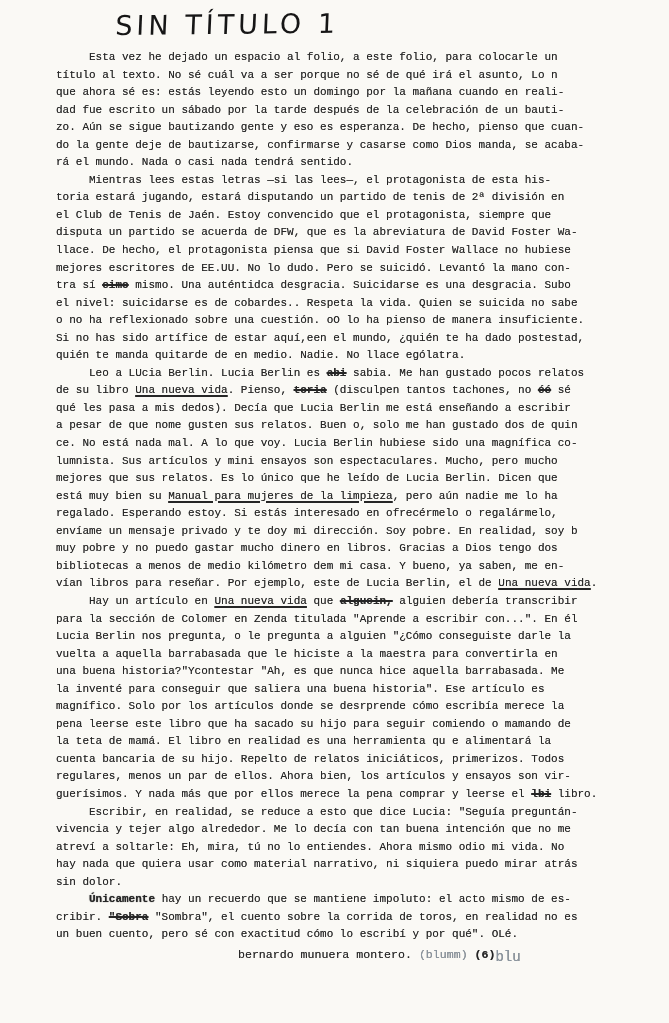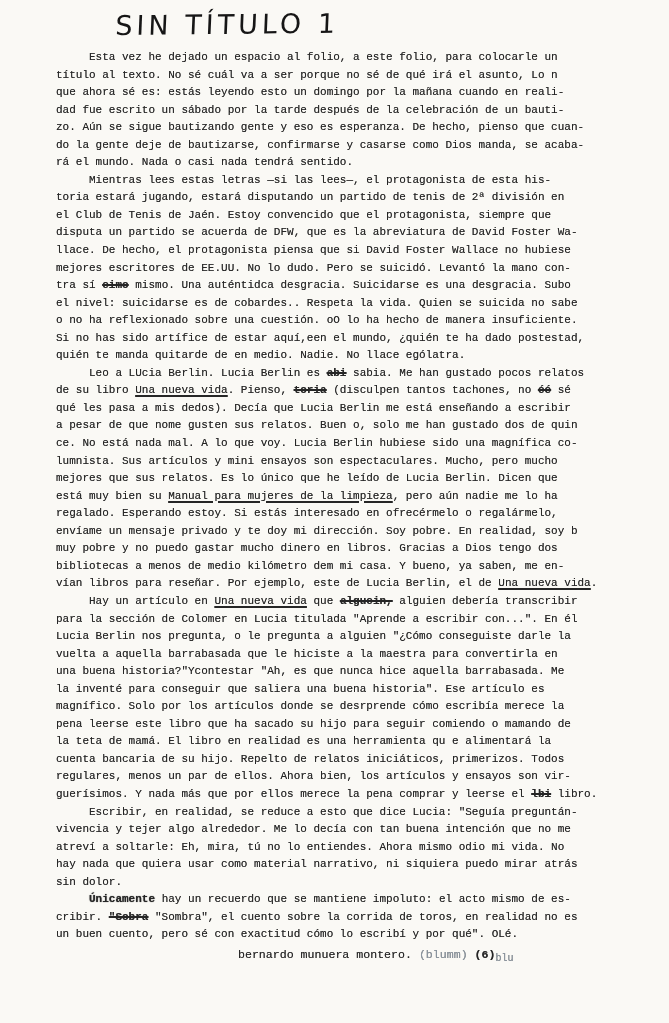--- a/index.html
+++ b/index.html
@@ -43,21 +43,21 @@
   .signature{
     margin-left:238px;
     margin-top:2px;
     font-size:11.6px;
     line-height:17.55px;
     text-shadow:0 0 0.5px rgba(20,20,20,0.55);
     white-space:pre;
   }
   .sig-faded{color:#8b96a1;}
   .sig-bold{font-weight:bold;}
-  .sig-sub{color:#8b96a1;font-size:10px;vertical-align:-3px;margin-top:41px;}
+  .sig-sub{color:#8b96a1;font-size:14px;vertical-align:-3px;margin-top:41px;}
 </style>
 </head>
 <body>
 
 <div class="page">
   <div class="title">SIN TÍTULO 1</div>
 
   <div class="body" id="doc-body">
       <div class="paragraph">
         <div class="line">     Esta vez he dejado un espacio al folio, a este folio, para colocarle un</div>
@@ -70,42 +70,42 @@
       </div>
       <div class="paragraph">
         <div class="line">     Mientras lees estas letras —si las lees—, el protagonista de esta his-</div>
         <div class="line">toria estará jugando, estará disputando un partido de tenis de 2ª división en</div>
         <div class="line">el Club de Tenis de Jaén. Estoy convencido que el protagonista, siempre que</div>
         <div class="line">disputa un partido se acuerda de DFW, que es la abreviatura de David Foster Wa-</div>
         <div class="line">llace. De hecho, el protagonista piensa que si David Foster Wallace no hubiese</div>
         <div class="line">mejores escritores de EE.UU. No lo dudo. Pero se suicidó. Levantó la mano con-</div>
         <div class="line">tra sí <s>eimo</s> mismo. Una auténtidca desgracia. Suicidarse es una desgracia. Subo</div>
         <div class="line">el nivel: suicidarse es de cobardes.. Respeta la vida. Quien se suicida no sabe</div>
-        <div class="line">o no ha reflexionado sobre una cuestión. oO lo ha hecho de manera insuficiente.</div>
+        <div class="line">o no ha reflexionado sobre una cuestión. oO lo ha pienso de manera insuficiente.</div>
         <div class="line">Si no has sido artífice de estar aquí,een el mundo, ¿quién te ha dado postestad,</div>
         <div class="line">quién te manda quitarde de en medio. Nadie. No llace ególatra.</div>
       </div>
       <div class="paragraph">
         <div class="line">     Leo a LUcia Berlin. Lucia Berlin es <s>abi</s> sabia. Me han gustado pocos relatos</div>
         <div class="line">de su libro <u>Una nueva vida</u>. Pienso, <s>toria</s> (disculpen tantos tachones, no <s>éé</s> sé</div>
         <div class="line">qué les pasa a mis dedos). Decía que Lucia Berlin me está enseñando a escribir</div>
         <div class="line">a pesar de que nome gusten sus relatos. Buen o, solo me han gustado dos de quin</div>
         <div class="line">ce. No está nada mal. A lo que voy. Lucia Berlin hubiese sido una magnífica co-</div>
         <div class="line">lumnista. Sus artículos y mini ensayos son espectaculares. Mucho, pero mucho</div>
         <div class="line">mejores que sus relatos. Es lo único que he leído de Lucia Berlin. Dicen que</div>
         <div class="line">está muy bien su <u>Manual para mujeres de la limpieza</u>, pero aún nadie me lo ha</div>
         <div class="line">regalado. Esperando estoy. Si estás interesado en ofrecérmelo o regalármelo,</div>
         <div class="line">envíame un mensaje privado y te doy mi dirección. Soy pobre. En realidad, soy b</div>
         <div class="line">muy pobre y no puedo gastar mucho dinero en libros. Gracias a Dios tengo dos</div>
         <div class="line">bibliotecas a menos de medio kilómetro dem mi casa. Y bueno, ya saben, me en-</div>
         <div class="line">vían libros para reseñar. Por ejemplo, este de Lucia Berlin, el de <u>Una nueva vida</u>.</div>
       </div>
       <div class="paragraph">
         <div class="line">     Hay un artículo en <u>Una nueva vida</u> que <s>alguein,</s> alguien debería transcribir</div>
-        <div class="line">para la sección de Colomer en Lucia titulada "Aprende a escribir con...". En él</div>
+        <div class="line">para la sección de Colomer en Zenda titulada "Aprende a escribir con...". En él</div>
         <div class="line">Lucia Berlin nos pregunta, o le pregunta a alguien "¿Cómo conseguiste darle la</div>
         <div class="line">vuelta a aquella barrabasada que le hiciste a la maestra para convertirla en</div>
         <div class="line">una buena historia?"Ycontestar "Ah, es que nunca hice aquella barrabasada. Me</div>
         <div class="line">la inventé para conseguir que saliera una buena historia". Ese artículo es</div>
         <div class="line">magnífico. Solo por los artículos donde se desrprende cómo escribía merece la</div>
         <div class="line">pena leerse este libro que ha sacado su hijo para seguir comiendo o mamando de</div>
         <div class="line">la teta de mamá. El libro en realidad es una herramienta qu e alimentará la</div>
         <div class="line">cuenta bancaria de su hijo. Repelto de relatos iniciáticos, primerizos. Todos</div>
         <div class="line">regulares, menos un par de ellos. Ahora bien, los artículos y ensayos son vir-</div>
         <div class="line">guerísimos. Y nada más que por ellos merece la pena comprar y leerse el <s>lbi</s> libro.</div>

